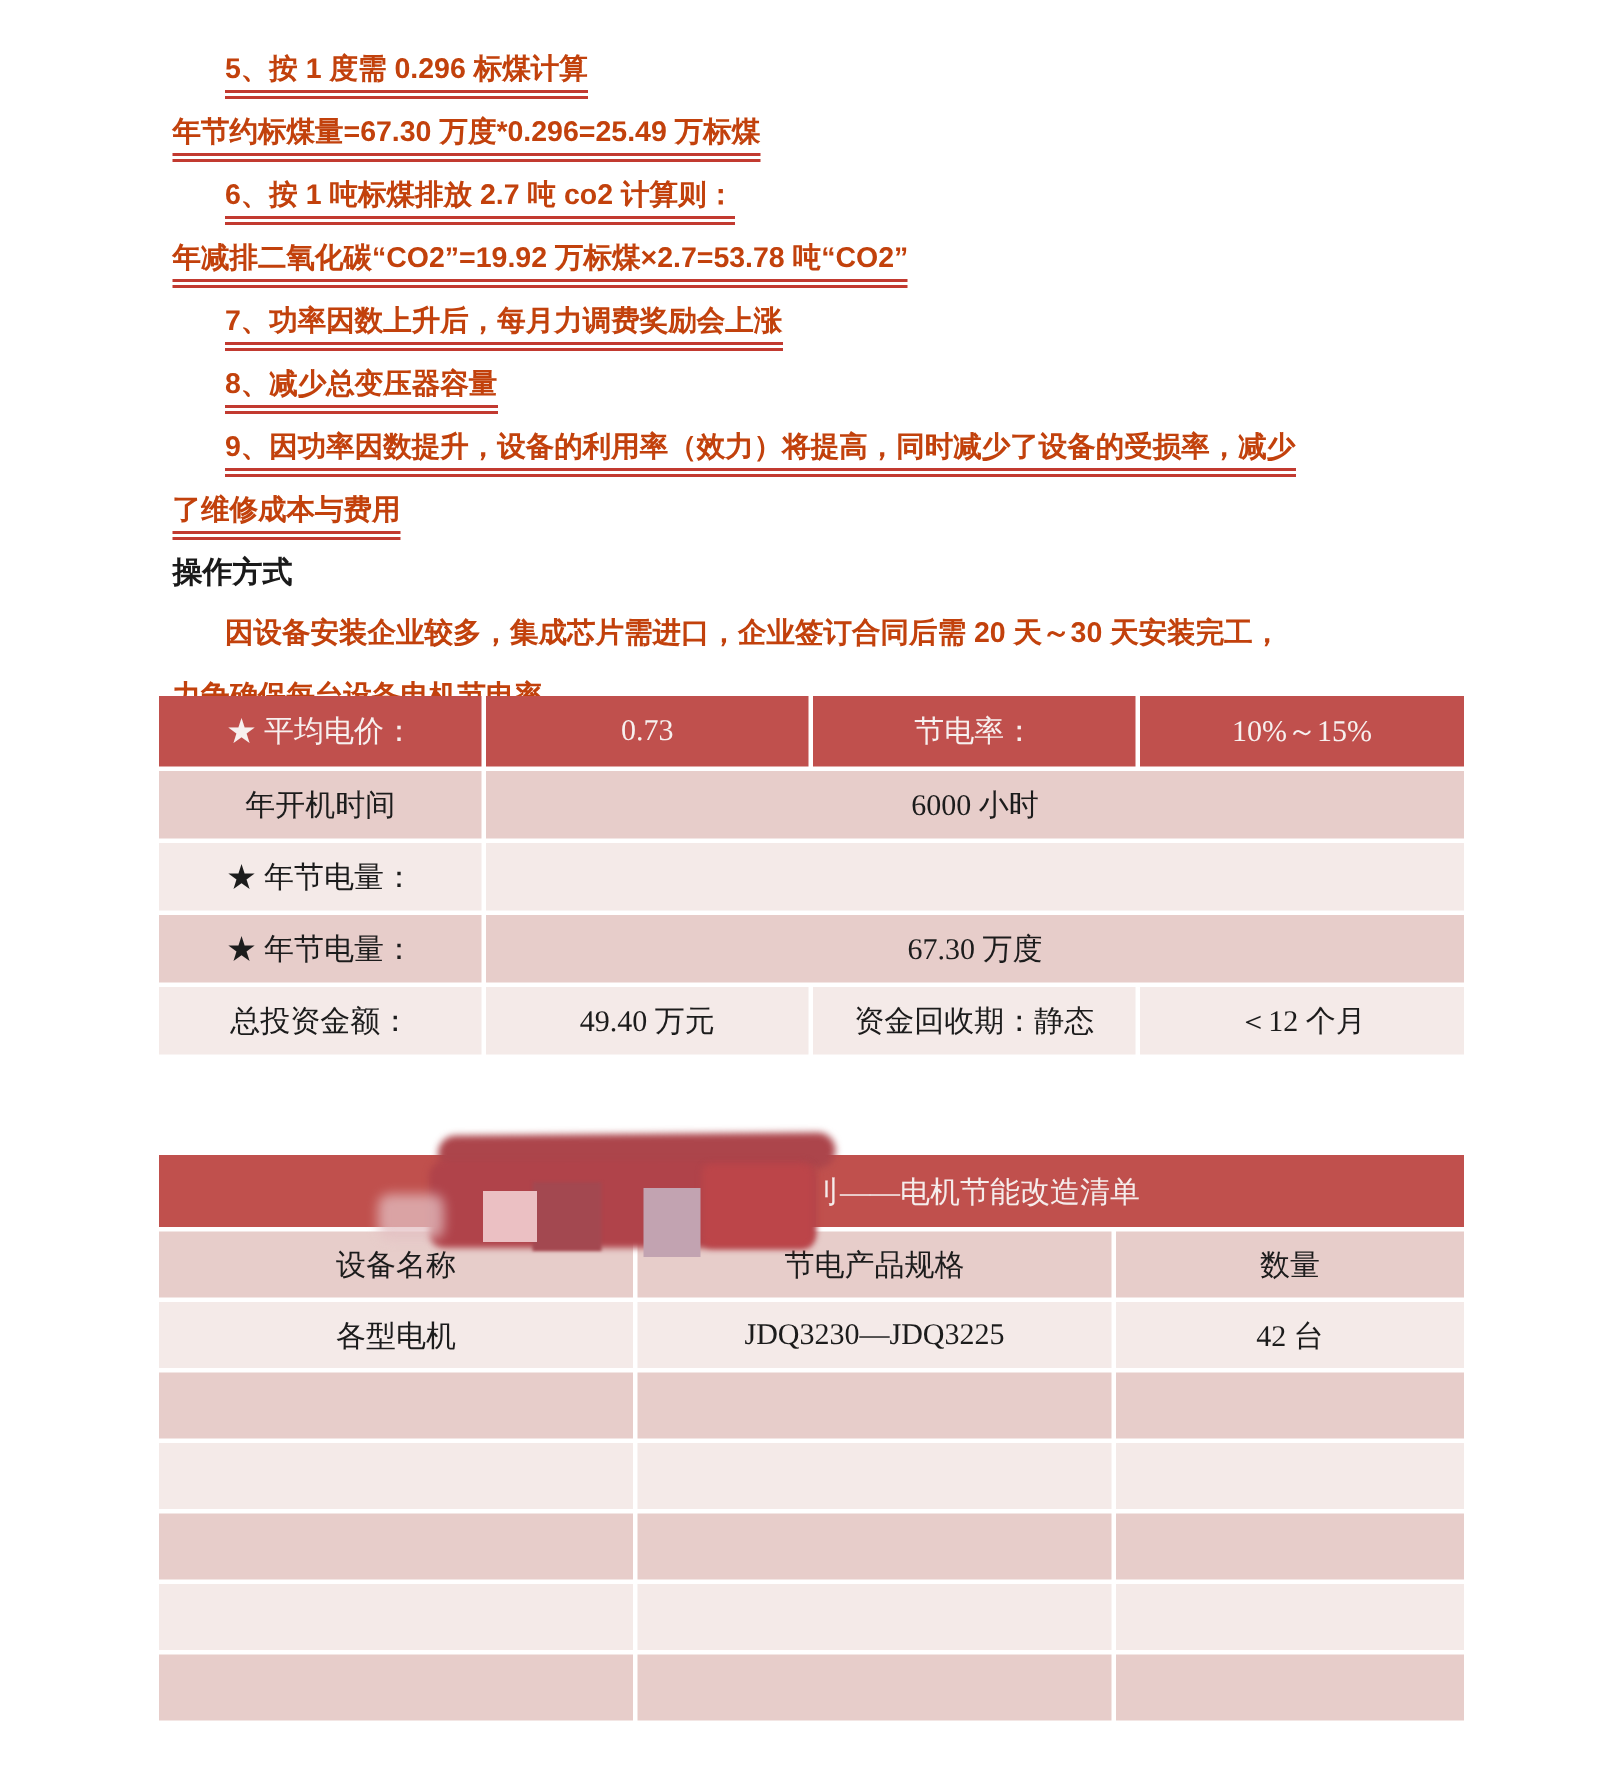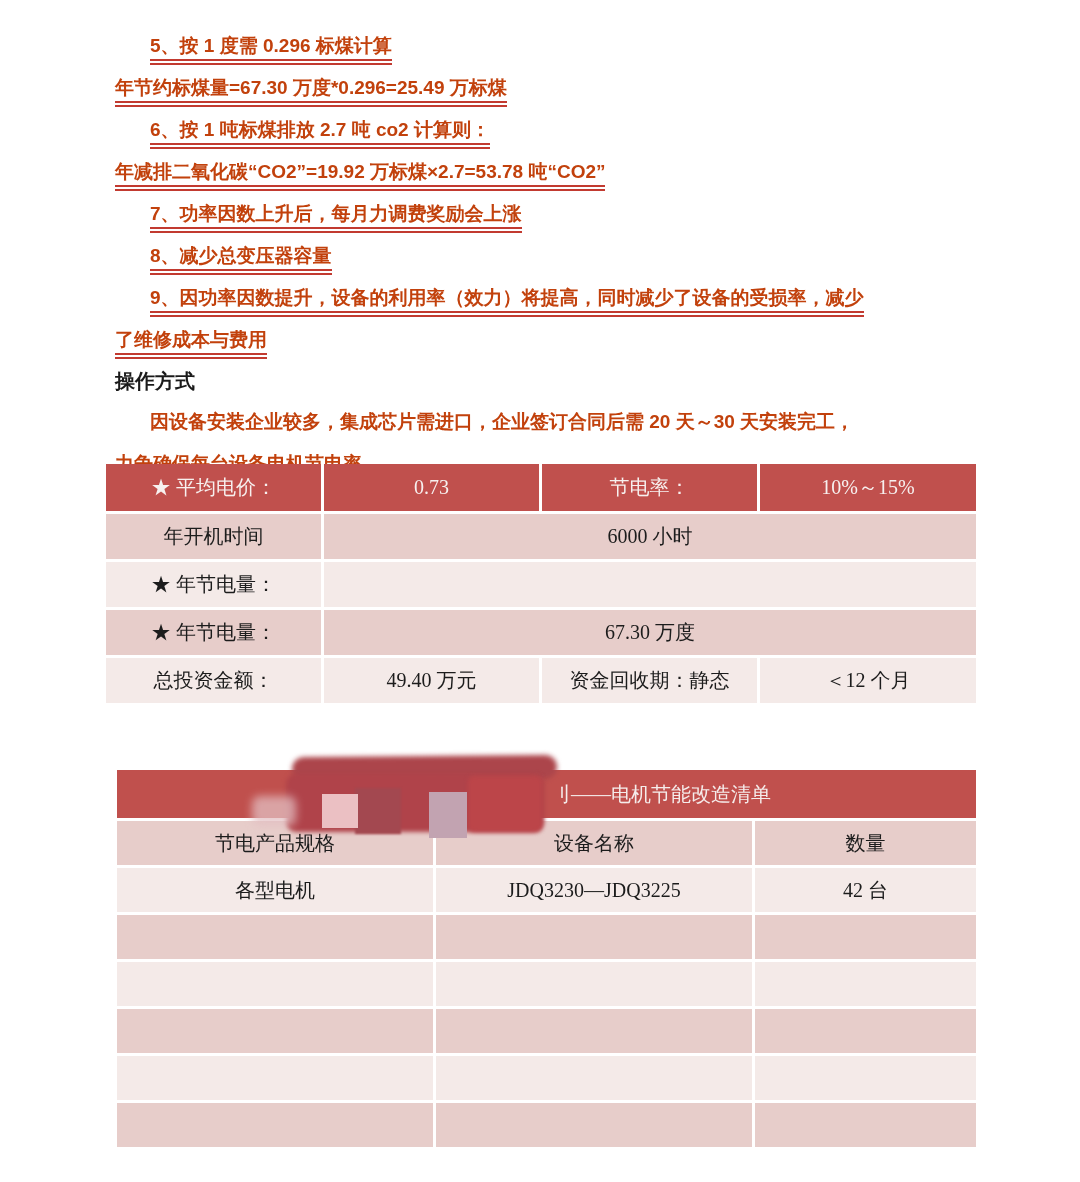--- a/index.html
+++ b/index.html
@@ -26,21 +26,21 @@
           font-size:20px;color:#1c1c1c;font-family:"Liberation Serif",serif;}
   .row-h  .t-cell{background:#C0504D;color:#F7F0EF;}
   .row-d  .t-cell{background:#E7CDCA;text-align:right;}
   .row-l  .t-cell{background:#F4EAE8;}
   
   #summary-table .t-row{height:45px;}
   #summary-table .row-h{height:47px;}
   #summary-table .w1{width:215px;flex:0 0 auto;}
   #summary-table .wR{flex:1;}
   
-  #equipment-table .t-row{height:44px;margin-left:11px;}
+  #equipment-table .t-row{height:44px;}
   #equipment-table .row-title{height:48px;}
   #equipment-table .c1{width:316px;flex:0 0 auto;}
   #equipment-table .c2{width:316px;flex:0 0 auto;}
   #equipment-table .c3{flex:1;}
   .title-cell{background:#C0504D;color:#F5ECEB;display:flex;align-items:center;
           font-size:20px;padding-left:434px;position:relative;}
 
   
   .smudge{position:absolute;z-index:5;pointer-events:none;}
   .sm-top {left:292px;top:756px;width:265px;height:24px;background:#AC454B;
@@ -99,22 +99,22 @@
       <div class="t-cell w1">资金回收期：静态</div>
       <div class="t-cell wR">＜12 个月</div>
     </div>
   </div>
 
   <div class="tbl" id="equipment-table" style="top:770px">
     <div class="t-row row-title">
       <div class="title-cell" style="flex:1">刂——电机节能改造清单</div>
     </div>
     <div class="t-row row-d">
+      <div class="t-cell c1">设备名称</div>
       <div class="t-cell c2">节电产品规格</div>
-      <div class="t-cell c1">设备名称</div>
       <div class="t-cell c3">数量</div>
     </div>
     <div class="t-row row-l">
       <div class="t-cell c1">各型电机</div>
       <div class="t-cell c2">JDQ3230—JDQ3225</div>
       <div class="t-cell c3">42 台</div>
     </div>
     <div class="t-row row-d">
       <div class="t-cell c1"></div>
         <div class="t-cell c2"></div>

